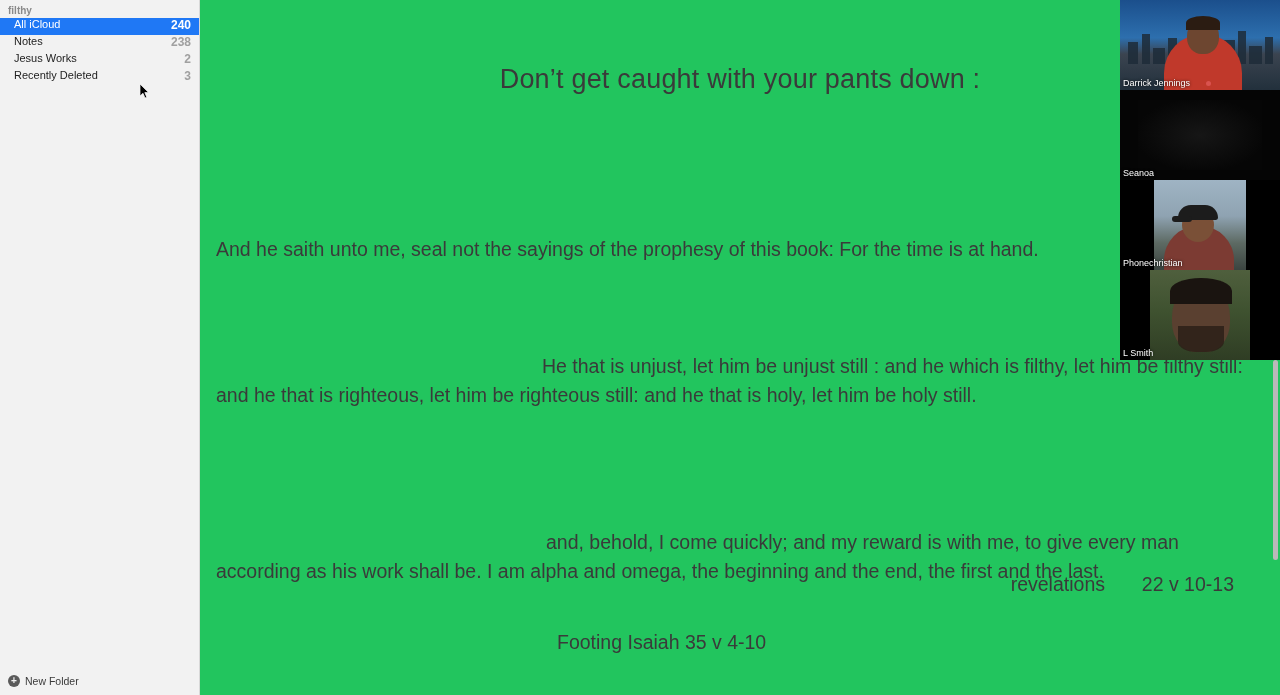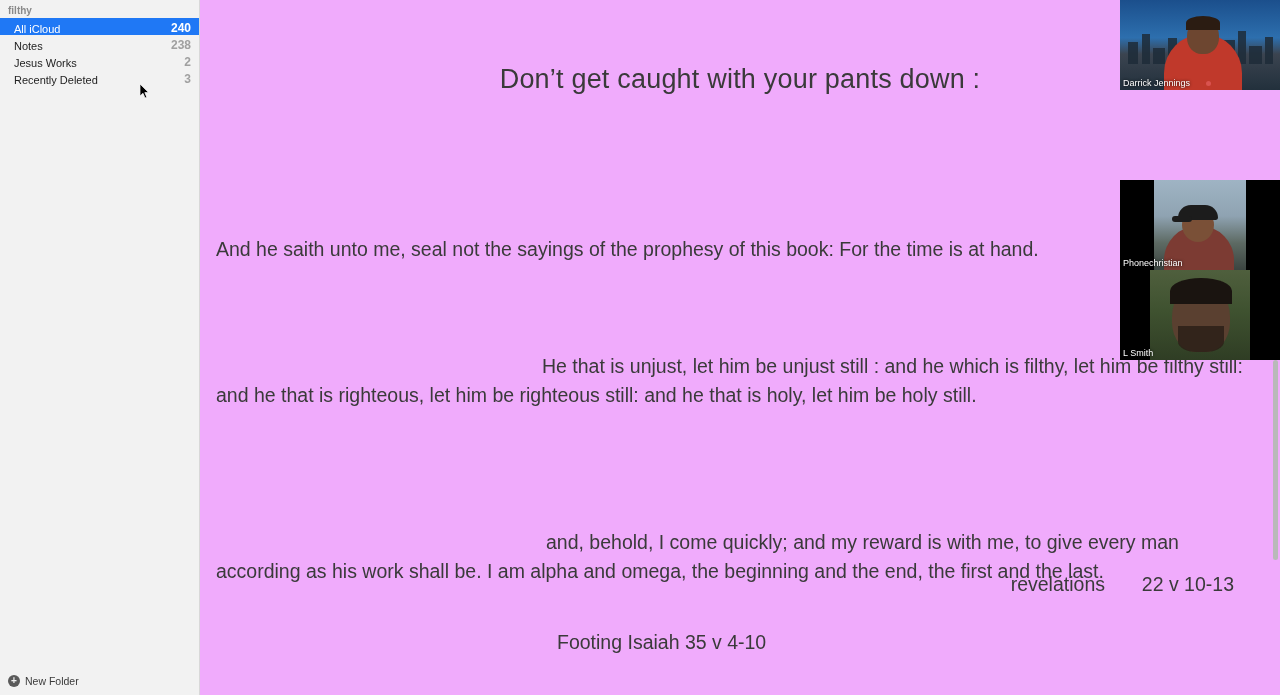--- a/index.html
+++ b/index.html
@@ -27,21 +27,21 @@
     border-right: 1px solid #d8d8d8;
   }
   .sidebar-header {
     font-size: 10px;
     color: #8a8a8a;
     padding: 5px 8px 2px 8px;
     font-weight: 600;
   }
   .sb-item {
     display: flex;
-    align-items: flex-end;
+    align-items: flex-start;
     justify-content: space-between;
     height: 17px;
     padding: 0 8px 0 14px;
     font-size: 11px;
     color: #222;
   }
   .sb-item.selected {
     background: #1f78f5;
     color: #fff;
   }
@@ -81,21 +81,21 @@
     text-align: center;
     margin-right: 5px;
     font-weight: 700;
   }
 
   
   #note {
     position: absolute;
     left: 200px; top: 0;
     width: 1080px; height: 695px;
-    background: #f0abfc;
+    background: #22c55e;
     overflow: hidden;
   }
   .note-title {
     position: absolute;
     top: 64px;
     left: 0; width: 1080px;
     text-align: center;
     font-size: 27px;
     color: #3a3a3a;
     letter-spacing: 0.2px;
@@ -326,20 +326,25 @@
         <i style="left:123px;width:13px;height:18px;"></i>
         <i style="left:139px;width:8px;height:27px;"></i>
       </div>
       <div class="t0-person"></div>
       <div class="t0-head"></div>
       <div class="t0-hair"></div>
       <span class="name">Darrick Jennings</span>
       <span class="mic-dot"></span>
     </div>
 
+    <div class="tile tile-1">
+      <div class="t1-bg"></div>
+      <div class="t1-glow"></div>
+      <span class="name">Seanoa</span>
+    </div>
 
     <div class="tile tile-2">
       <div class="t2-bg"></div>
       <div class="t2-sidebar-l"></div>
       <div class="t2-sidebar-r"></div>
       <div class="t2-person"></div>
       <div class="t2-head"></div>
       <div class="t2-cap"></div>
       <div class="t2-cap-brim"></div>
       <span class="name">Phonechristian</span>

